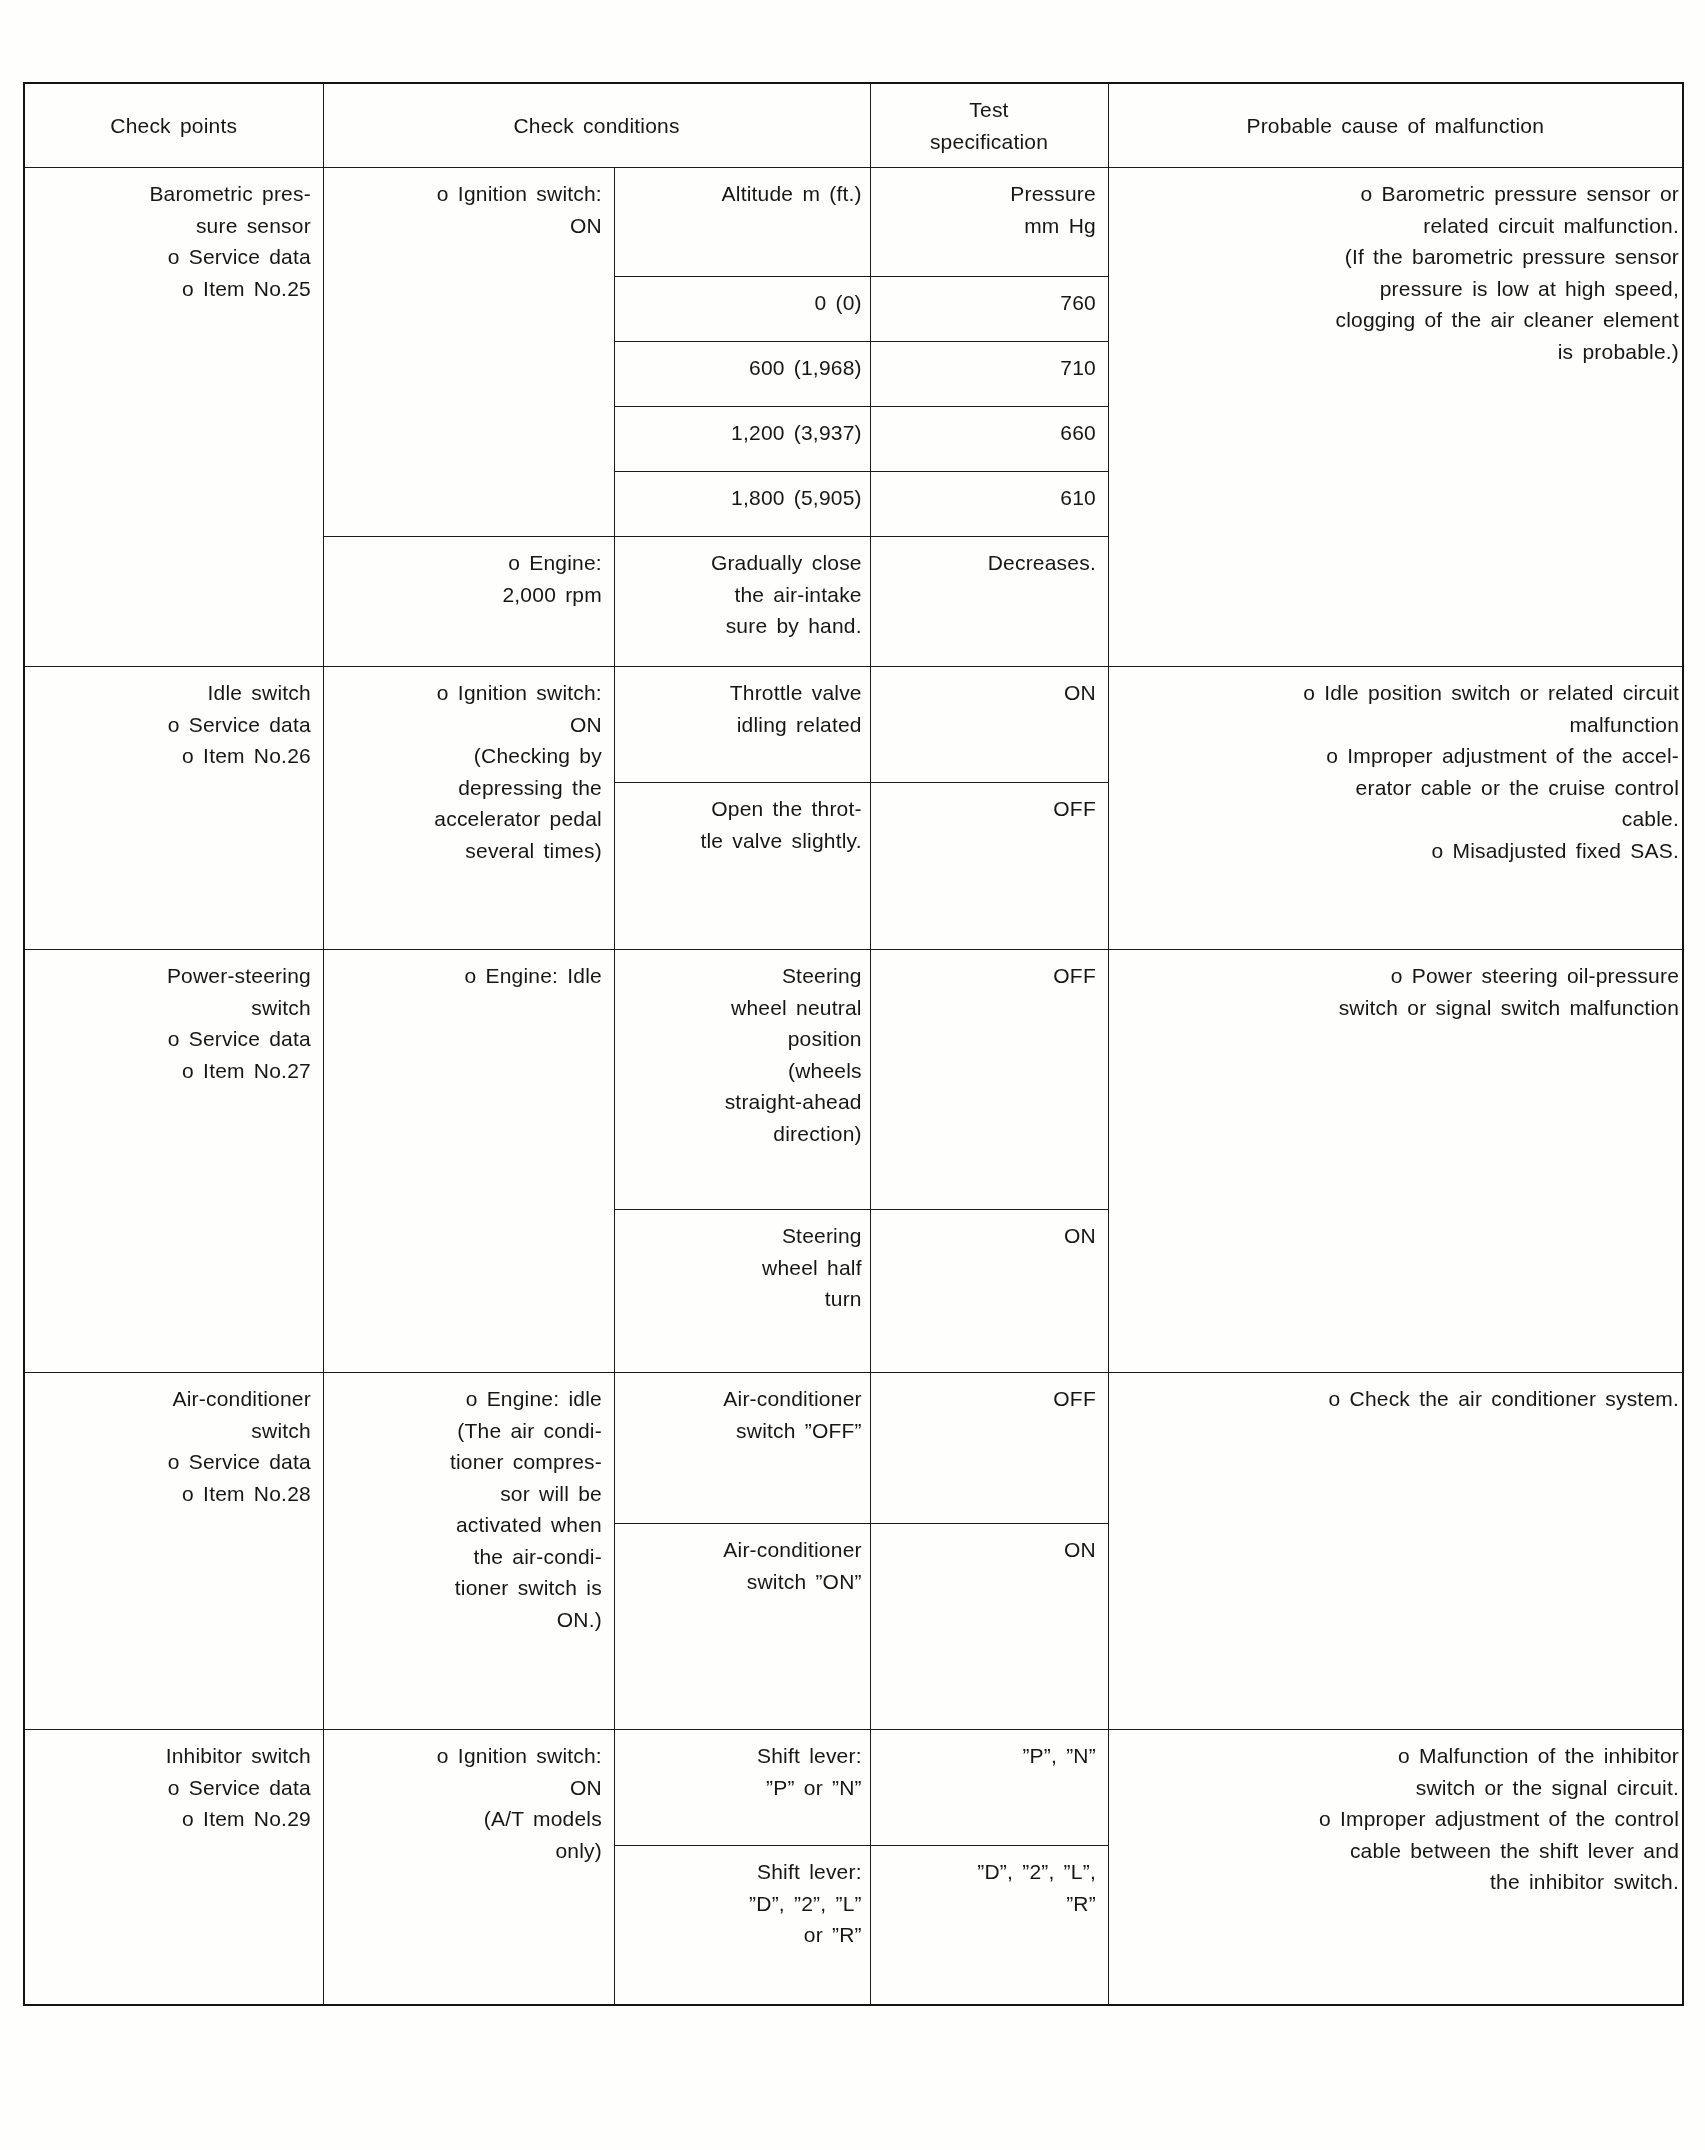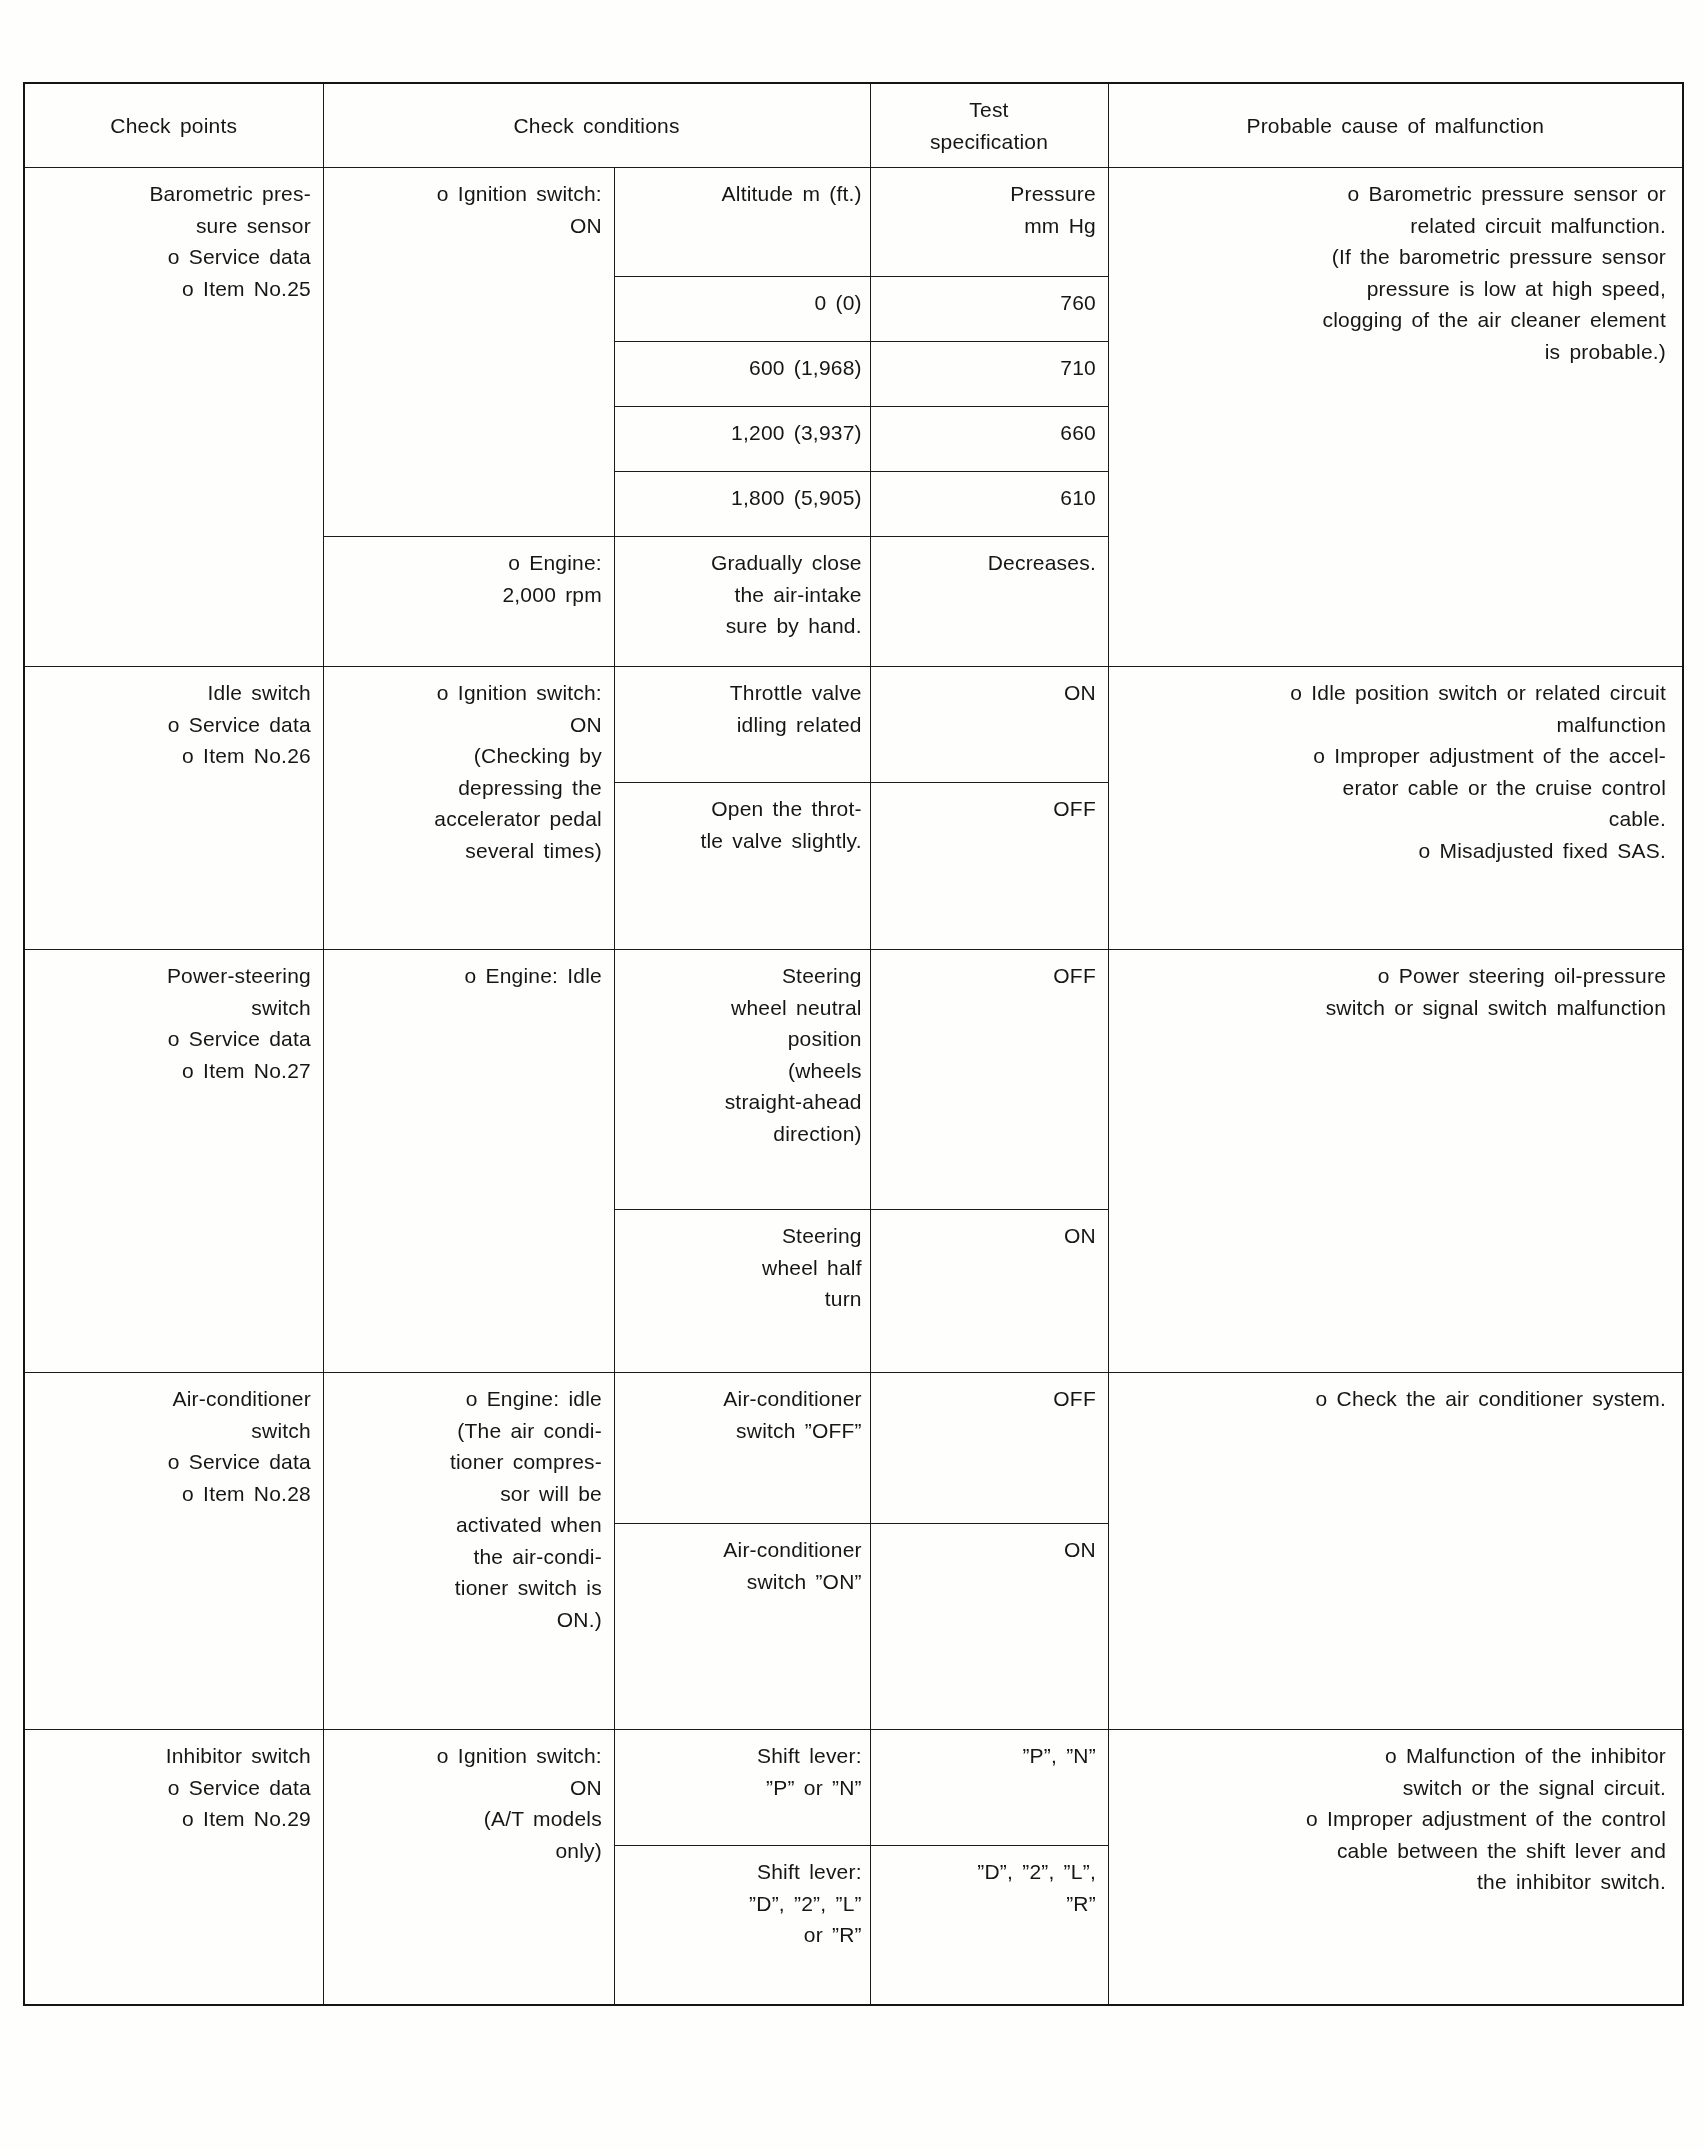--- a/index.html
+++ b/index.html
@@ -40,21 +40,21 @@
   .diag th {
     text-align: center;
     vertical-align: middle;
     white-space: pre-wrap;
   }
 
   
   td.cp    { padding-left: 17px; }
   td.cond  { padding-left: 12px; }
   td.sub   { padding-left: 11px; padding-right: 7.8px; }
-  td.cause { padding-left: 15.5px; padding-right: 16px; }
+  td.cause { padding-left: 15.5px; padding-right: 3px; }
   .center  { text-align: center; }
   .mid     { vertical-align: middle; padding-top: 3.1px; padding-bottom: 3.1px; }
 
   
   tr.hdr      { height: 67px;  }
   tr.h-althdr { height: 109px; }
   tr.h-val    { height: 65px;  }
   tr.h-eng    { height: 130px; }
   tr.h-idle1  { height: 116px; }
   tr.h-idle2  { height: 167px; }

